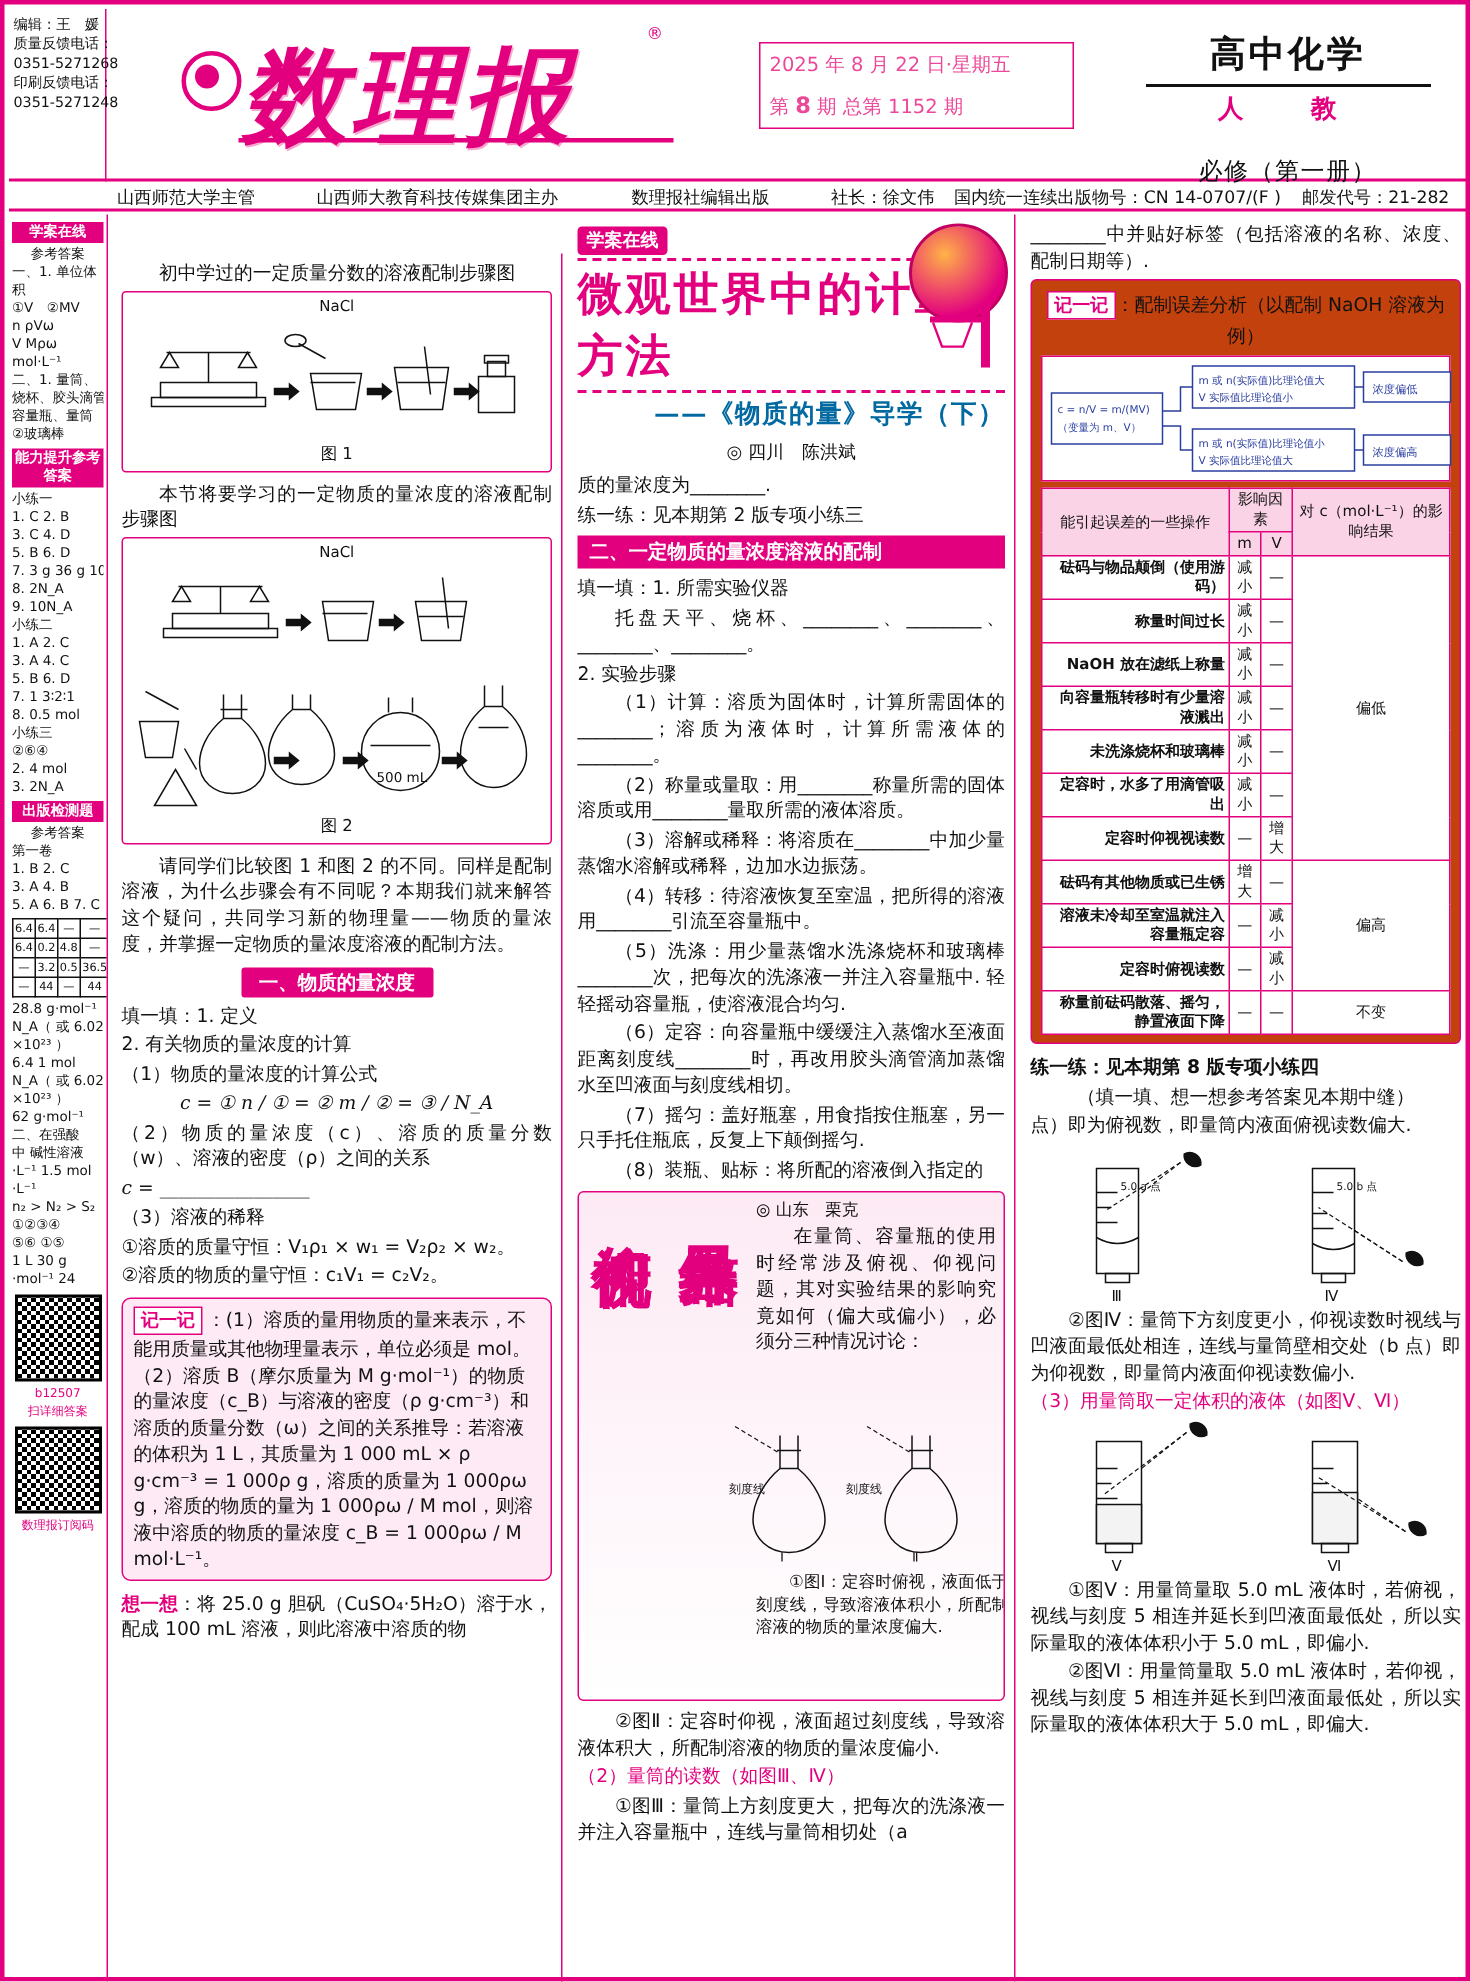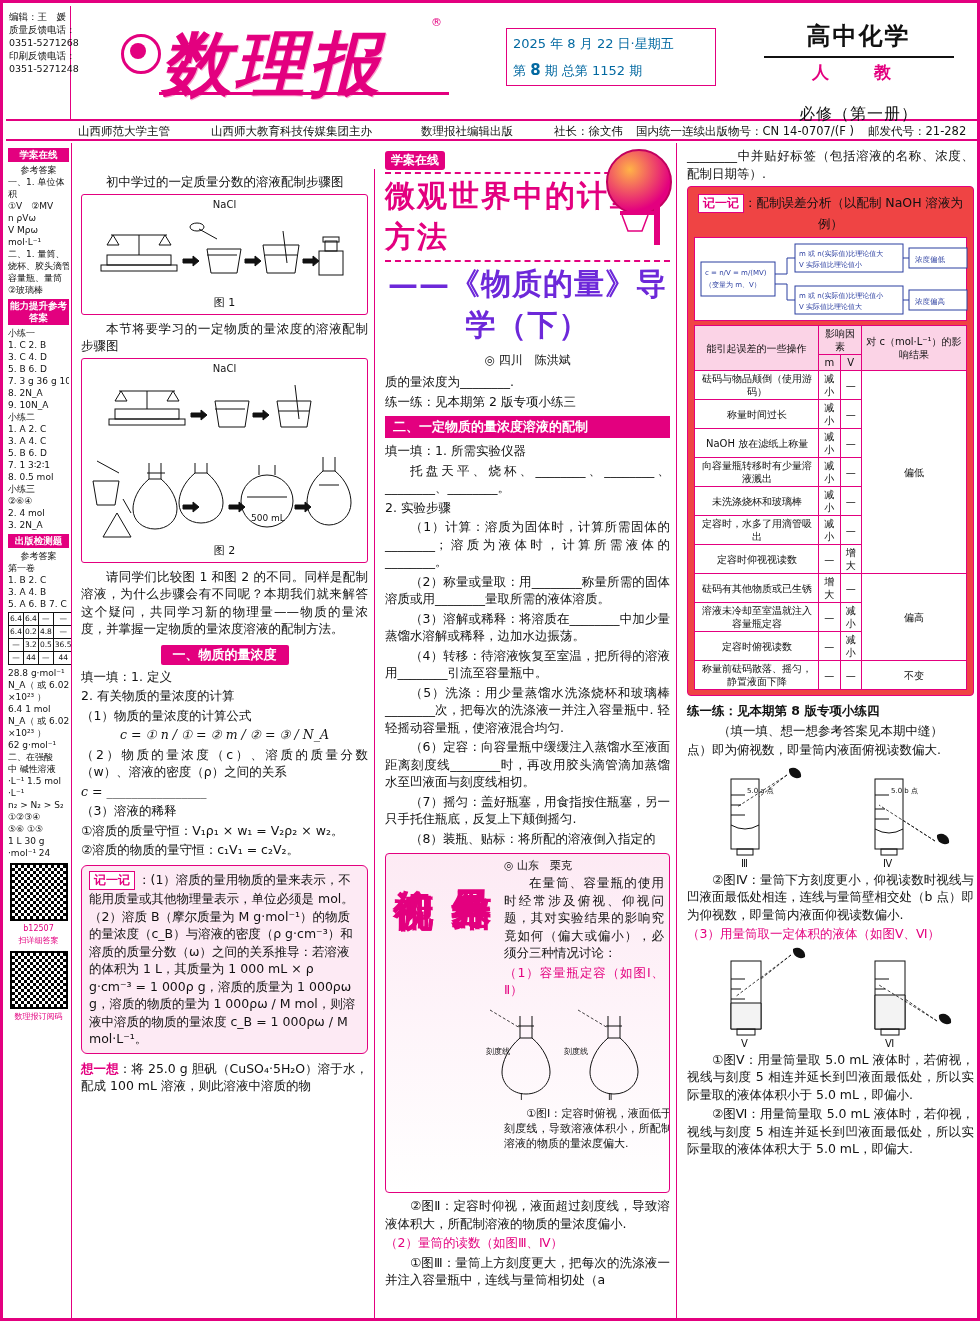--- a/index.html
+++ b/index.html
@@ -50,21 +50,21 @@
   }
   .logo .reg{
     position:absolute;left:320px;top:0;font-size:11px;color:#e3007f;
   }
   .logo .rule{
     position:absolute;left:48px;top:76px;width:290px;height:3px;background:#e3007f;
   }
   .datebox{
     position:absolute;left:500px;top:22px;width:210px;height:58px;
     border:1.5px solid #e3007f;
-    font-size:13px;line-height:26px;color:#0369a1;
+    font-size:13px;line-height:26px;color:#ec4899;
     padding:2px 6px;box-sizing:border-box;
     font-family:"DejaVu Sans","Liberation Sans",sans-serif;
   }
   .datebox .b{font-weight:bold;font-size:15px;}
   .subject{
     position:absolute;left:740px;top:14px;width:225px;text-align:center;
   }
   .subject .t1{font-size:24px;font-weight:bold;letter-spacing:2px;color:#111;}
   .subject .hr{width:190px;height:2px;background:#111;margin:4px auto 3px;}
   .subject .t2{font-size:17px;letter-spacing:14px;color:#e3007f;font-weight:bold;}
@@ -138,50 +138,50 @@
     display:inline-block;background:#e3007f;color:#fff;font-weight:bold;
     font-size:12px;padding:1px 6px;border-radius:3px;
   }
   .tb-t1{
     font-family:"DejaVu Serif","Liberation Serif",serif;
     font-weight:bold;font-size:30px;color:#e3007f;letter-spacing:2px;
     margin:2px 0 0;
   }
   .tb-t2{
     font-family:"DejaVu Serif","Liberation Serif",serif;
-    font-weight:bold;font-size:30px;color:#6d28d9;letter-spacing:1px;
-    text-align:center;margin-top:2px;
+    font-weight:bold;font-size:17px;color:#0369a1;letter-spacing:1px;
+    text-align:right;margin-top:2px;
   }
   .tb-dash{height:0;border-top:2px dashed #e3007f;margin:2px 0;}
   .author{text-align:center;font-size:12px;margin:3px 0 4px;}
   .ball{
     position:absolute;right:4px;top:6px;width:62px;height:62px;border-radius:50%;
     background:radial-gradient(circle at 35% 30%,#ffb347,#e3007f 70%);
     border:2px solid #c2005f;
   }
   .hoop{
     position:absolute;right:8px;top:62px;width:54px;height:42px;
   }
   
   .analysis{
-    border:1.5px solid #e3007f;background:#ef4444;border-radius:4px;
+    border:1.5px solid #e3007f;background:#c2410c;border-radius:4px;
     padding:5px 6px;margin:4px 0 6px;
   }
   .flowbox{
     border:1px solid #e3007f;background:#fff;padding:4px;margin:4px 0;
     font-size:9px;line-height:12px;
   }
   table.err{
     border-collapse:collapse;width:100%;font-size:10px;background:#fff;
   }
   table.err th,table.err td{
     border:1px solid #e3007f;padding:1px 2px;text-align:center;line-height:13px;
   }
   table.err th{background:#fbd3e6;font-weight:normal;}
-  table.err td.l{text-align:center;padding-left:3px;}
+  table.err td.l{text-align:right;padding-left:3px;font-weight:bold;}
   
   .fancy{
     border:1.5px solid #e3007f;border-radius:4px;margin:6px 0 4px;
     background:linear-gradient(180deg,#fdeaf4,#fff);
     padding:4px;position:relative;height:330px;overflow:hidden;
   }
   .fancy .big{
     font-family:"DejaVu Serif","Liberation Serif",serif;
     font-weight:bold;color:#e3007f;font-size:40px;line-height:44px;
     letter-spacing:0;
@@ -491,21 +491,20 @@
     <p class="ind">（6）定容：向容量瓶中缓缓注入蒸馏水至液面距离刻度线________时，再改用胶头滴管滴加蒸馏水至凹液面与刻度线相切。</p>
     <p class="ind">（7）摇匀：盖好瓶塞，用食指按住瓶塞，另一只手托住瓶底，反复上下颠倒摇匀.</p>
     <p class="ind">（8）装瓶、贴标：将所配的溶液倒入指定的</p>
 
     <div class="fancy">
       <div class="big" style="left:6px;top:4px;writing-mode:vertical-rl;height:300px;">俯视仰视</div>
       <div class="big" style="left:64px;top:4px;writing-mode:vertical-rl;height:300px;">结果各异</div>
       <div style="position:absolute;left:118px;top:4px;font-size:11px">◎ 山东　栗克</div>
       <div style="position:absolute;left:118px;top:20px;width:160px;">
         <p class="ind">在量筒、容量瓶的使用时经常涉及俯视、仰视问题，其对实验结果的影响究竟如何（偏大或偏小），必须分三种情况讨论：</p>
-        <p class="red">（1）容量瓶定容（如图Ⅰ、Ⅱ）</p>
       </div>
       <svg style="position:absolute;left:100px;top:150px;" width="180" height="96" viewBox="0 0 180 96">
         <g stroke="#111" fill="none" stroke-width="1">
           <path d="M34 34 l0 -22 M46 34 l0 -22"></path>
           <path d="M34 34 c-12 10 -18 24 -18 34 0 12 10 22 24 22 14 0 24 -10 24 -22 0 -10 -6 -24 -18 -34z"></path>
           <line x1="32" y1="22" x2="48" y2="22"></line>
           <path d="M122 34 l0 -22 M134 34 l0 -22"></path>
           <path d="M122 34 c-12 10 -18 24 -18 34 0 12 10 22 24 22 14 0 24 -10 24 -22 0 -10 -6 -24 -18 -34z"></path>
           <line x1="120" y1="22" x2="136" y2="22"></line>
         </g>

